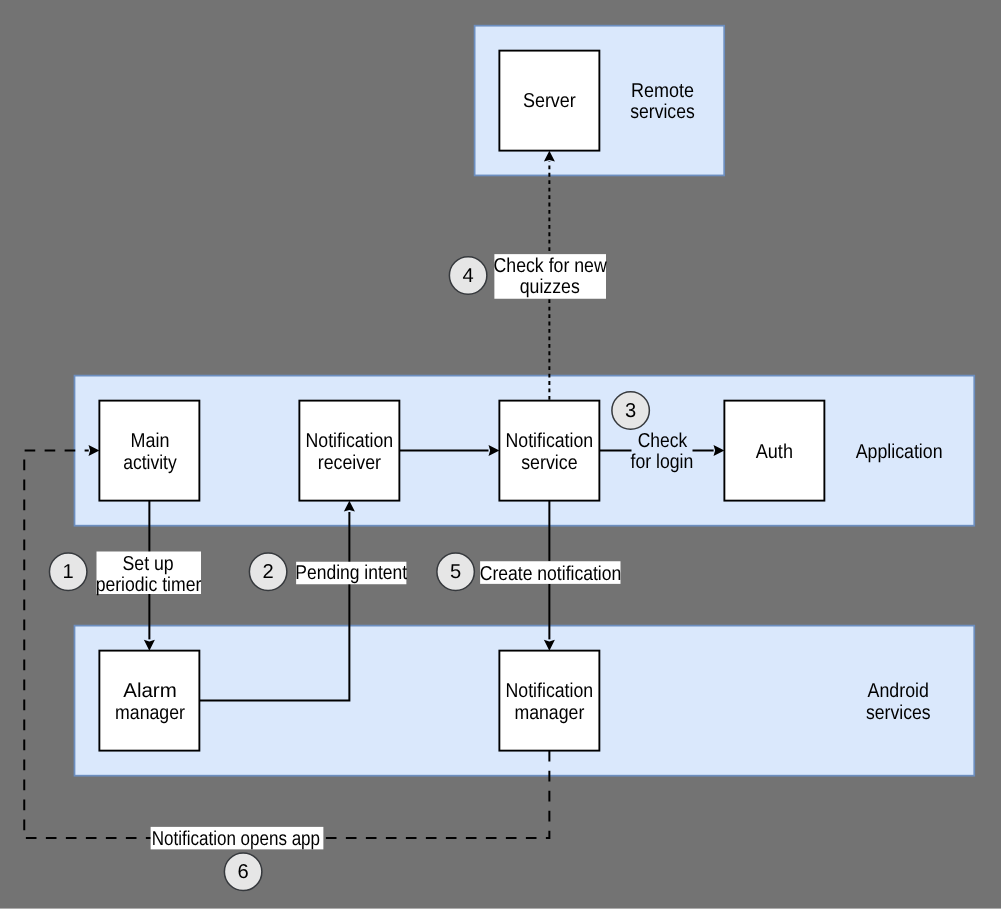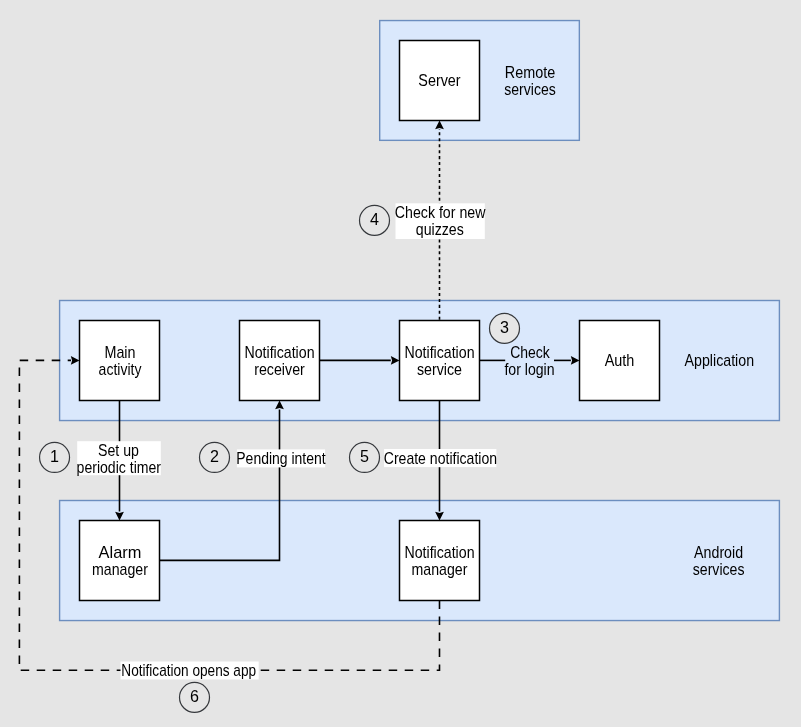--- a/index.html
+++ b/index.html
@@ -1,19 +1,19 @@
 <!DOCTYPE html>
 <html><head>
 <meta charset="utf-8">
 <title>Notification flow diagram</title>
 <style>
   html,body{margin:0;padding:0;background:#ffffff;}
   body{width:801px;height:727px;overflow:hidden;
        font-family:"Liberation Sans",sans-serif;}
-  #stage{position:relative;width:801px;height:727px;background:#e5e5e5;}
+  #stage{position:relative;width:801px;height:727px;background:#737373;}
   svg#art{position:absolute;left:0;top:0;width:801px;height:727px;display:block;}
   svg#art text{font-family:"Liberation Sans",sans-serif;font-size:16.1px;fill:#000000;}
 </style>
 </head>
 <body>
 
 <div id="stage">
 <svg id="art" viewBox="0 0 801 727">
 
   <g>

